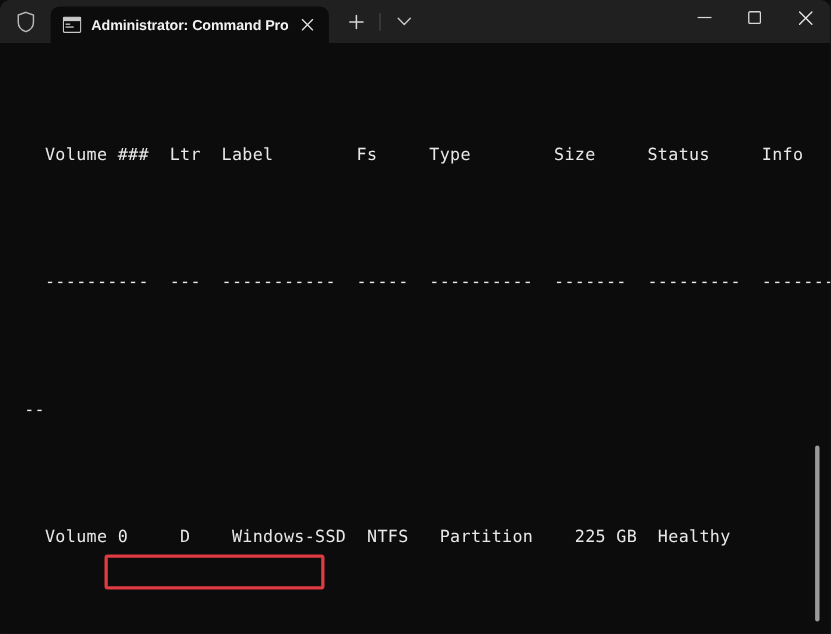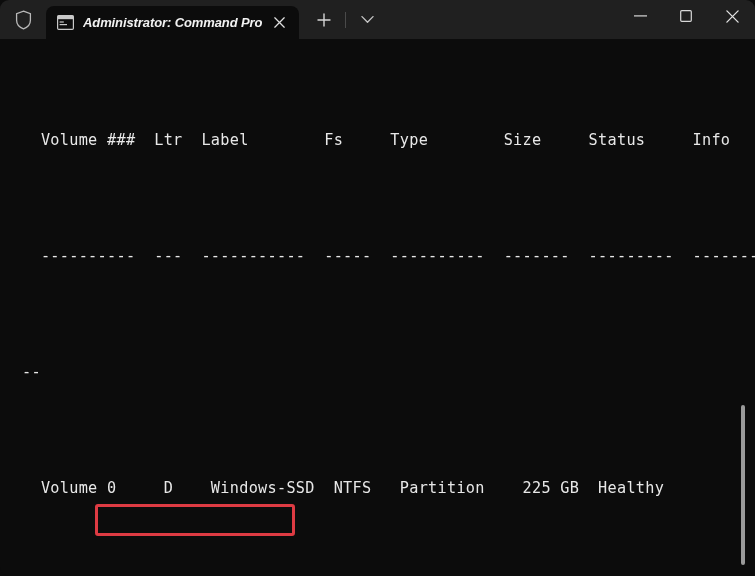--- a/index.html
+++ b/index.html
@@ -73,21 +73,20 @@
   }
   .tab-title {
     color: #f2f2f2;
     font-family: "Liberation Sans", sans-serif;
     font-size: 13px;
     font-weight: 600;
     white-space: nowrap;
     overflow: hidden;
     letter-spacing: -0.1px;
     flex: 1 1 auto;
-    font-style: italic;
   }
   .tab-close {
     width: 22px;
     height: 22px;
     display: flex;
     align-items: center;
     justify-content: center;
     margin-left: 6px;
     flex: 0 0 auto;
   }

